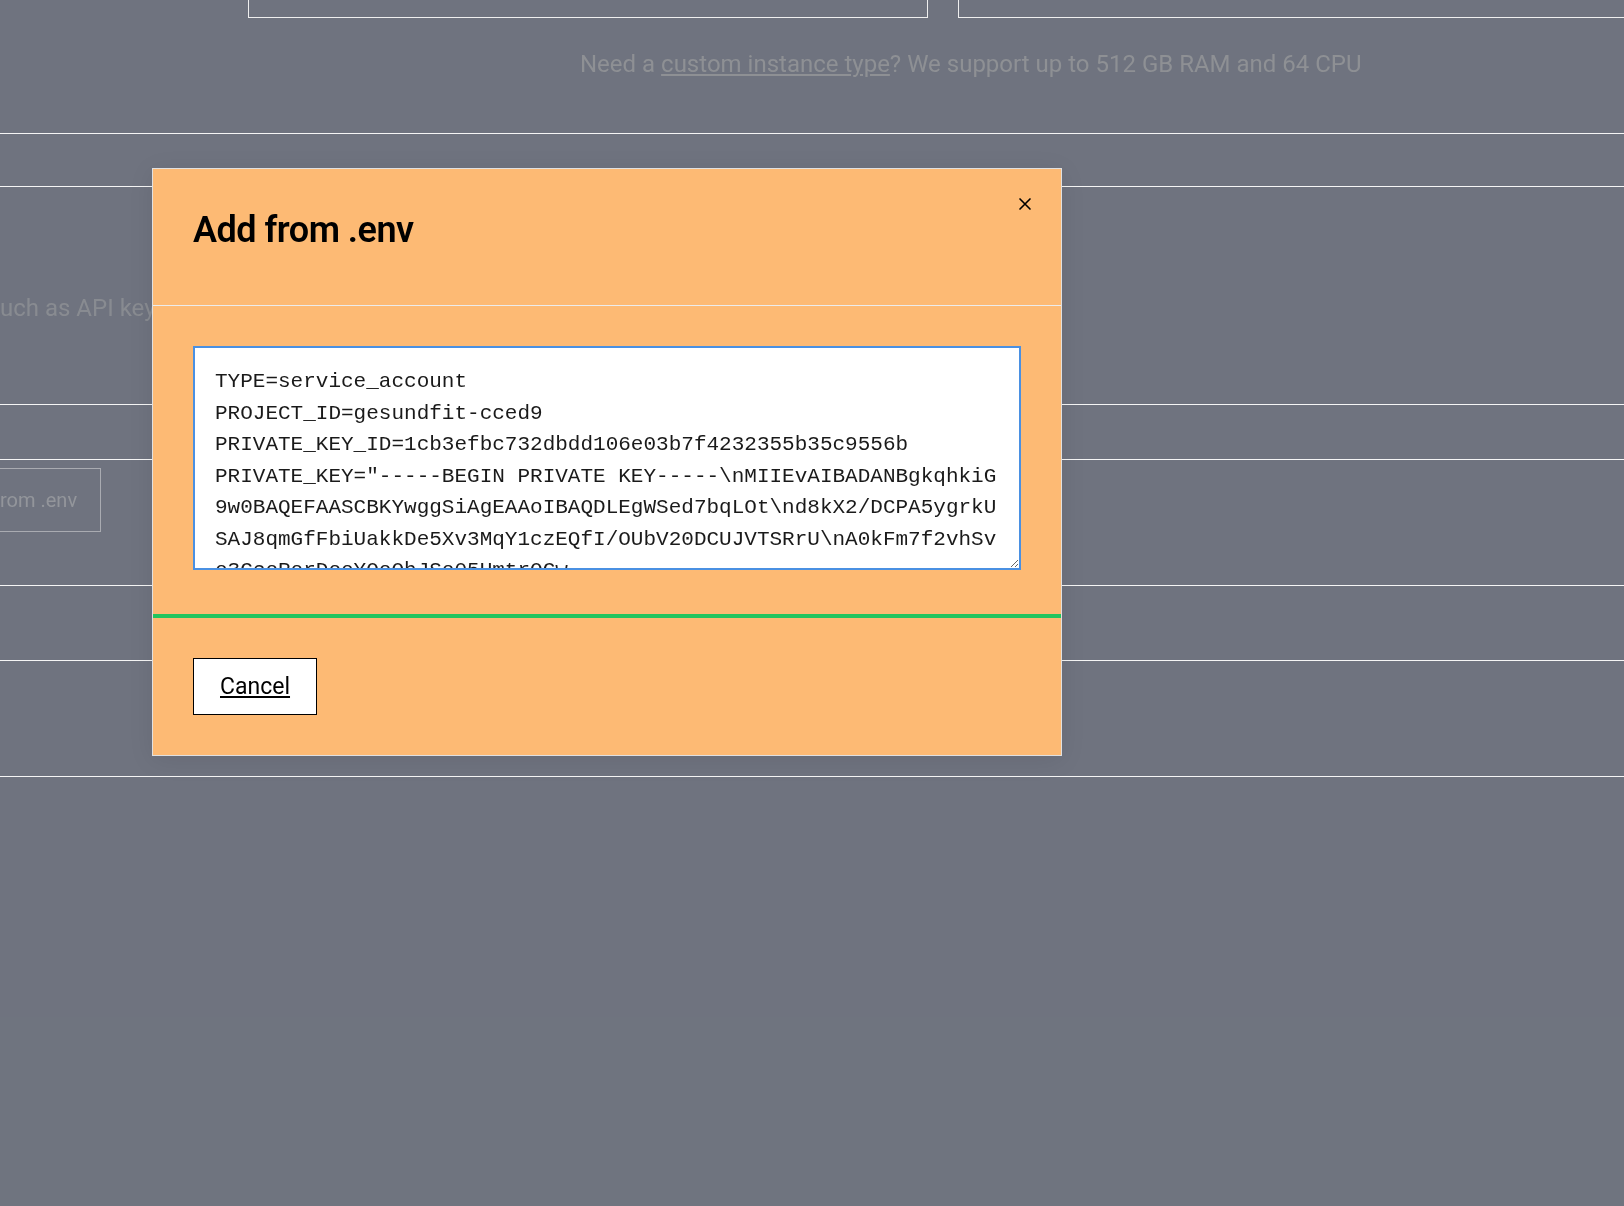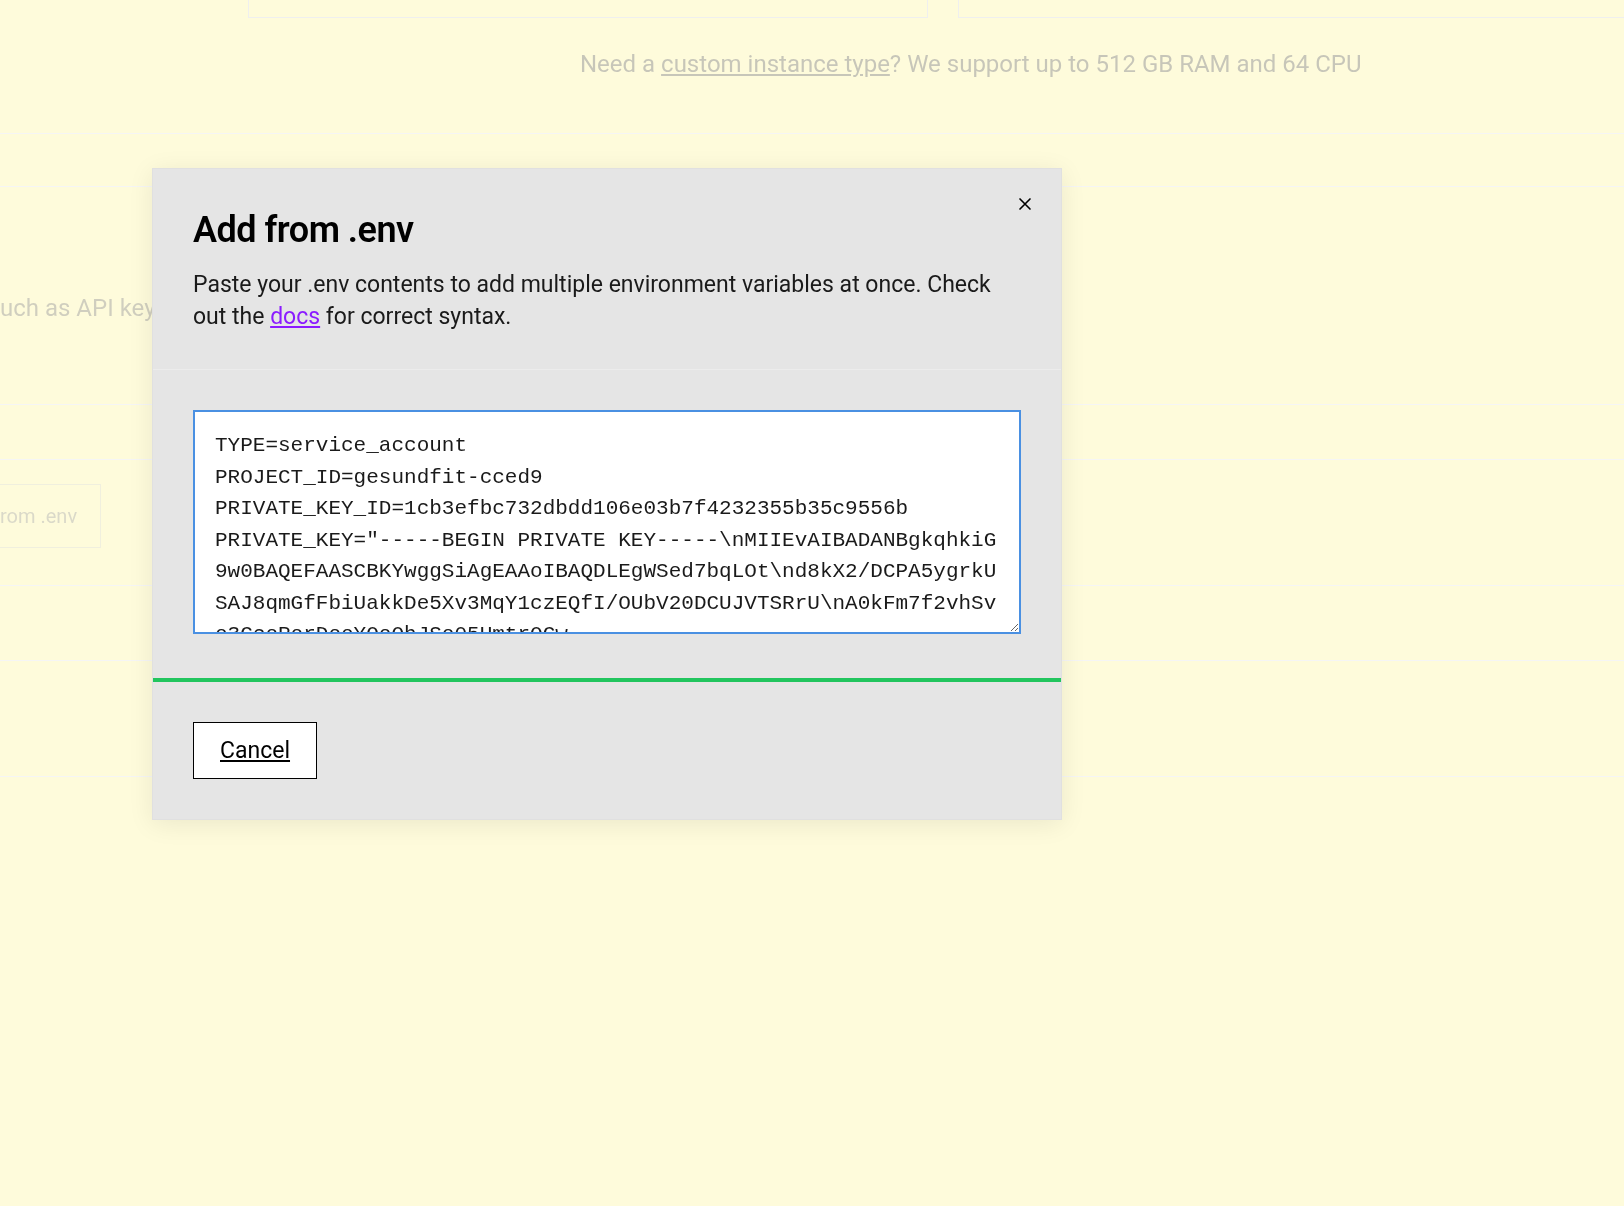--- a/index.html
+++ b/index.html
@@ -16,21 +16,21 @@
       position: relative;
       overflow: hidden;
     }
     
     .background {
       position: absolute;
       top: 0;
       left: 0;
       width: 100%;
       height: 100%;
-      background: #fef9c3;
+      background: #0f172a;
     }
     
     .bg-input-1 {
       position: absolute;
       top: 0;
       left: 248px;
       width: 680px;
       height: 18px;
       border: 1px solid #e5e5e5;
       border-top: none;
@@ -126,21 +126,21 @@
       position: absolute;
       top: 776px;
       left: 0;
       width: 100%;
       height: 1px;
       background: #eeeeee;
     }
     
     .bg-button-from-env {
       position: absolute;
-      top: 484px;
+      top: 468px;
       left: 0;
       width: 101px;
       height: 64px;
       border: 1px solid #d0d0d0;
       border-left: none;
       display: flex;
       align-items: center;
       padding-left: 0;
       font-size: 20px;
       color: #888;
@@ -154,21 +154,21 @@
       width: 100%;
       height: 100%;
       background: rgba(255, 255, 255, 0.4);
     }
     
     .modal {
       position: absolute;
       top: 168px;
       left: 152px;
       width: 910px;
-      background: #e5e5e5;
+      background: #fdba74;
       border: 1px solid #e0e0e0;
       box-shadow: 0 4px 24px rgba(0, 0, 0, 0.08);
     }
     
     .modal-header {
       padding: 40px 40px 36px 40px;
       border-bottom: 1px solid #ececec;
       position: relative;
     }
     
@@ -289,23 +289,20 @@
 <div class="modal">
   <div class="modal-header">
     <button class="close-button">
       <span>
         <svg viewBox="0 0 24 24" fill="none">
           <path d="M18 6L6 18M6 6l12 12" stroke="currentColor" stroke-width="2" stroke-linecap="round"></path>
         </svg>
       </span>
     </button>
     <h2 class="modal-title">Add from .env</h2>
-    <p class="modal-description">
-      <span>Paste your .env contents to add multiple environment variables at once. Check out the </span><a href="#">docs</a><span> for correct syntax.</span>
-    </p>
   </div>
 
   <div class="modal-body">
     <textarea class="env-textarea" style="">TYPE=service_account
 PROJECT_ID=gesundfit-cced9
 PRIVATE_KEY_ID=1cb3efbc732dbdd106e03b7f4232355b35c9556b
 PRIVATE_KEY="-----BEGIN PRIVATE KEY-----\nMIIEvAIBADANBgkqhkiG9w0BAQEFAASCBKYwggSiAgEAAoIBAQDLEgWSed7bqLOt\nd8kX2/DCPA5ygrkUSAJ8qmGfFbiUakkDe5Xv3MqY1czEQfI/OUbV20DCUJVTSRrU\nA0kFm7f2vhSvo3CcoRorDooYOoOhJSo05UmtrOCw</textarea>
   </div>
 
   <div class="modal-footer">

